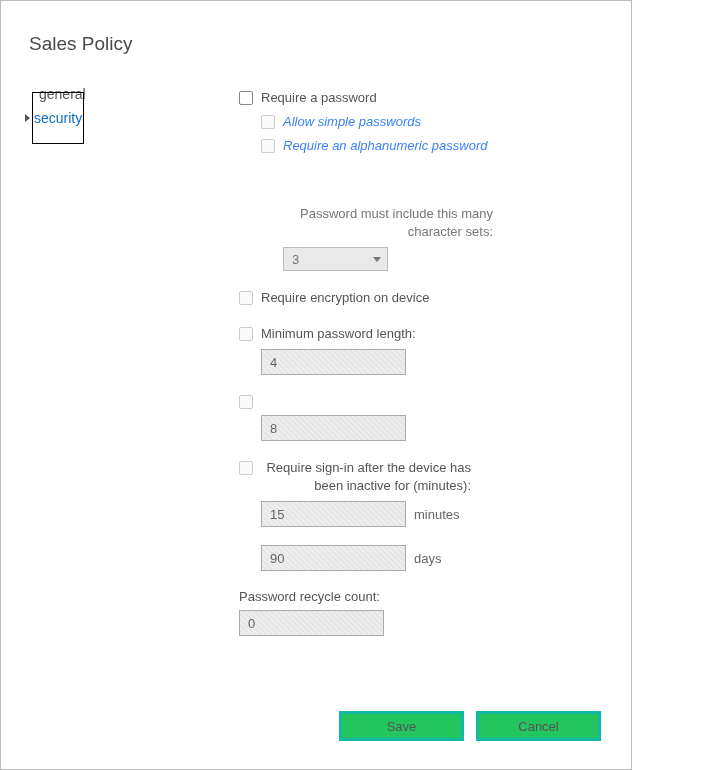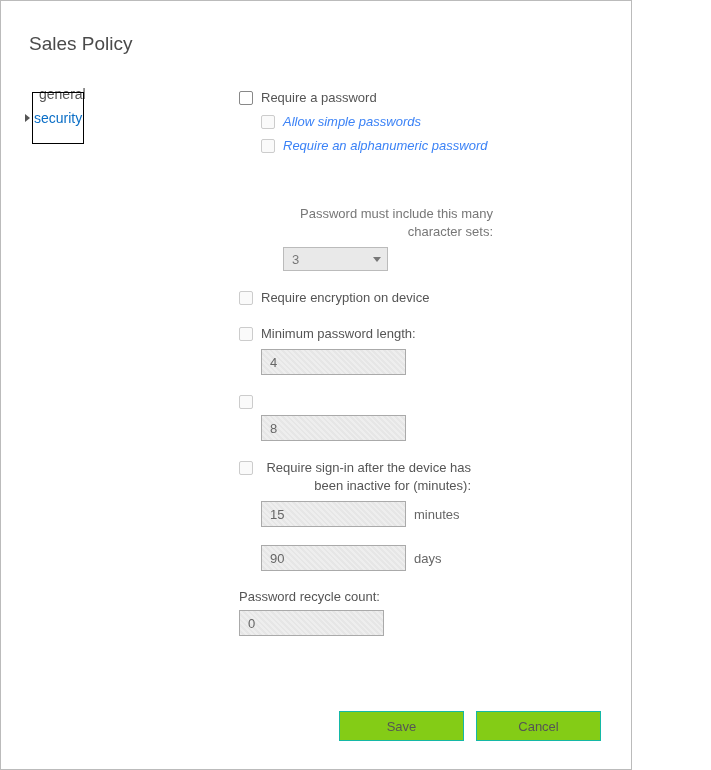--- a/index.html
+++ b/index.html
@@ -139,22 +139,22 @@
     .button-bar {
       position: absolute;
       bottom: 28px;
       right: 30px;
       display: flex;
       gap: 12px;
     }
     .btn {
       width: 125px;
       height: 30px;
-      border: 1px solid #14b8a6;
-      background: #84cc16;
+      border: 3px solid #14b8a6;
+      background: #22c55e;
       color: #555;
       font-size: 13px;
       cursor: pointer;
       font-family: inherit;
     }
     .section-label {
       color: #555;
       font-size: 13px;
       margin-bottom: 4px;
       display: block;

